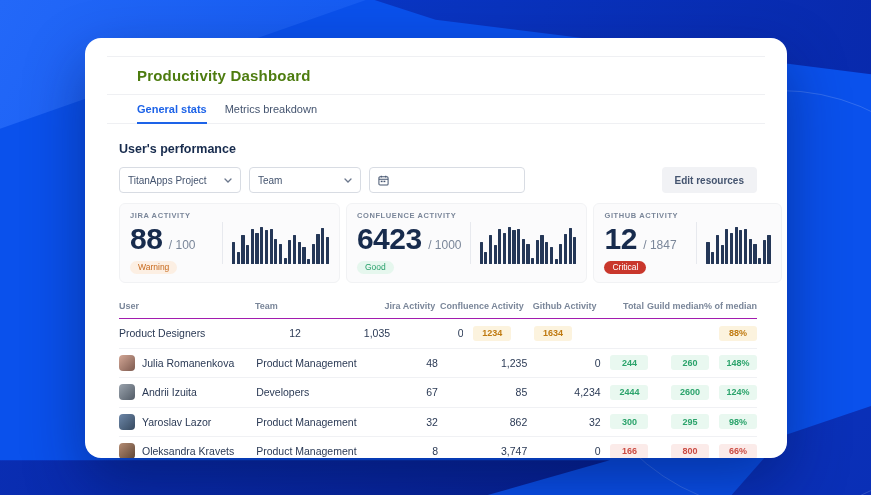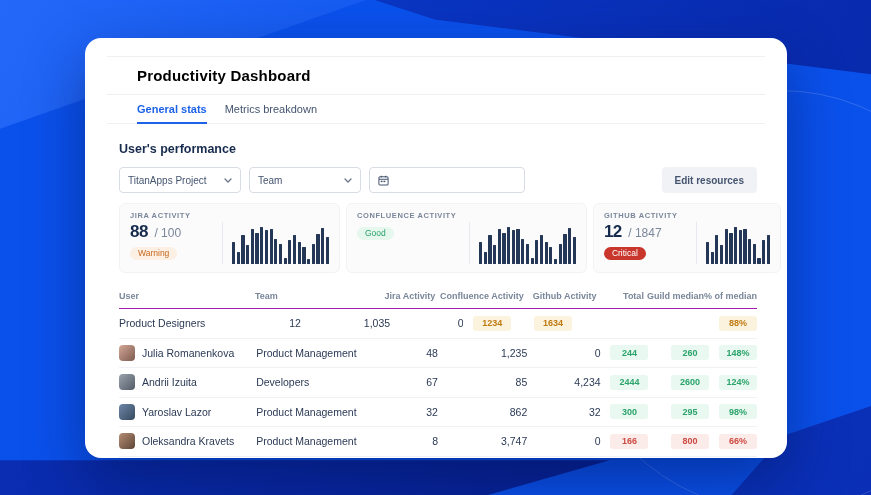--- a/index.html
+++ b/index.html
@@ -19,21 +19,21 @@
   
   .card {
     position:absolute; left:85px; top:38px; width:702px; height:420px;
     background:#ffffff; border-radius:16px;
     box-shadow:0 24px 60px rgba(3,18,78,.45);
     overflow:hidden;
   }
   .divider { height:1px; background:#EFF0F3; margin:0 22px; }
   .top-strip { height:18px; }
   .title-row { padding:10px 52px 9px; }
-  .page-title { font-size:15px; font-weight:bold; color:#000000; letter-spacing:.2px; }
+  .page-title { font-size:15px; font-weight:bold; color:#4d7c0f; letter-spacing:.2px; }
 
   .tabs-row { margin:0 22px; padding:0 30px; display:flex; gap:18px; border-bottom:1px solid #EFF0F3; }
   .tab { font-size:11px; color:#44546F; padding:8px 0 7px; cursor:pointer; border-bottom:2px solid transparent; margin-bottom:-1px; }
   .tab.active { color:#1D63E8; font-weight:bold; border-bottom-color:#1D63E8; }
 
   .content { padding:0 30px 0 34px; }
   .section-title { font-size:12.5px; font-weight:bold; color:#172B4D; margin:18px 0 11px; }
 
   
   .filters-row { display:flex; align-items:flex-end; gap:8px; }
@@ -54,21 +54,21 @@
   }
 
   
   .stat-cards { display:flex; gap:6px; margin-top:10px; }
   .stat-card { flex:1; background:#FBFBFC; border:1px solid #F1F2F4; border-radius:6px; padding:7px 10px 8px; box-sizing:border-box; }
   .stat-label { font-size:7.5px; font-weight:bold; letter-spacing:.6px; color:#7A8699; }
   .stat-body { display:flex; margin-top:2px; }
   .stat-left { min-width:84px; padding-right:8px; }
   .stat-card:nth-child(2) .stat-left { min-width:104px; }
   .stat-number-row { white-space:nowrap; }
-  .stat-value { font-size:17px; font-weight:bold; color:#172B4D; letter-spacing:-.5px; }
+  .stat-value { font-size:30px; font-weight:bold; color:#172B4D; letter-spacing:-.5px; }
   .stat-target { font-size:12px; color:#7A8699; margin-left:2px; }
   .stat-badge { display:inline-block; margin-top:4px; font-size:8.5px; padding:1.5px 8px; border-radius:8px; }
   .badge-warning { color:#C76A1E; background:#FCEFE3; }
   .badge-good { color:#28A06A; background:#E6F7EE; }
   .badge-critical { color:#ffffff; background:#C9372C; }
   .stat-chart { flex:1; border-left:1px solid #E7E9EE; padding:2px 0 0 9px; height:40px; display:flex; align-items:flex-end; gap:1.5px; }
   .bar { width:3.2px; background:#243757; border-radius:.5px; }
 
   
   .table { margin-top:13px; }
@@ -182,20 +182,24 @@
               <div class="bar" style="height: 75%;"></div>
               <div class="bar" style="height: 90%;"></div>
               <div class="bar" style="height: 68%;"></div>
             </div>
         </div>
       </div>
       <div class="stat-card">
         <div class="stat-label">CONFLUENCE ACTIVITY</div>
         <div class="stat-body">
           <div class="stat-left">
+            <div class="stat-number-row">
+              <span class="stat-value">6423</span>
+              <span class="stat-target">/ 1000</span>
+            </div>
             <span class="stat-badge badge-good">Good</span>
           </div>
           <div class="stat-chart">
               <div class="bar" style="height: 55%;"></div>
               <div class="bar" style="height: 30%;"></div>
               <div class="bar" style="height: 72%;"></div>
               <div class="bar" style="height: 48%;"></div>
               <div class="bar" style="height: 88%;"></div>
               <div class="bar" style="height: 78%;"></div>
               <div class="bar" style="height: 92%;"></div>

